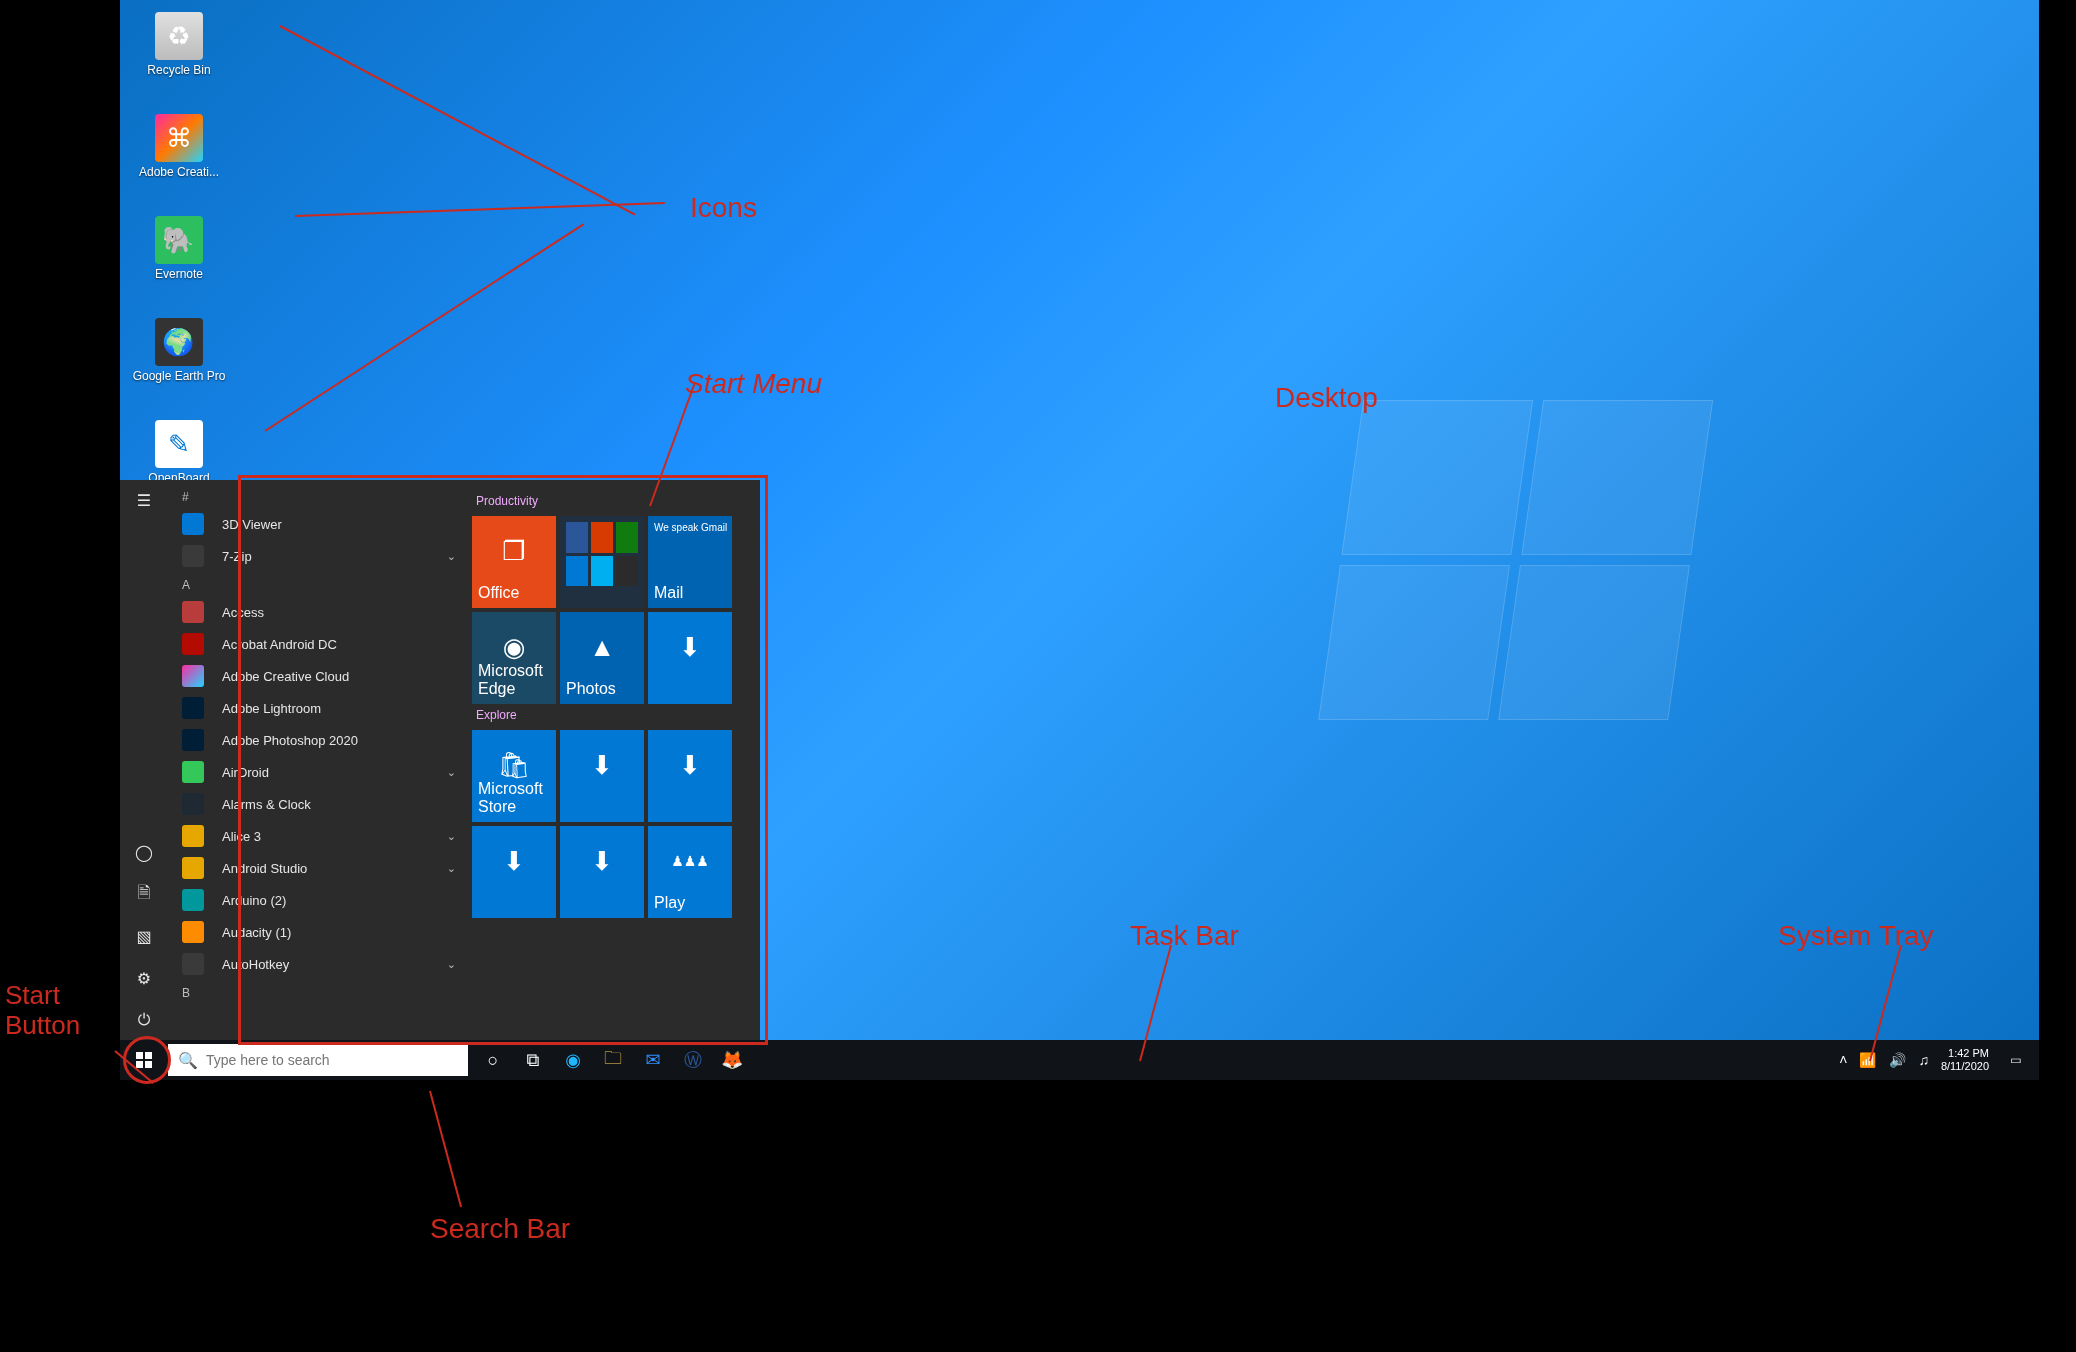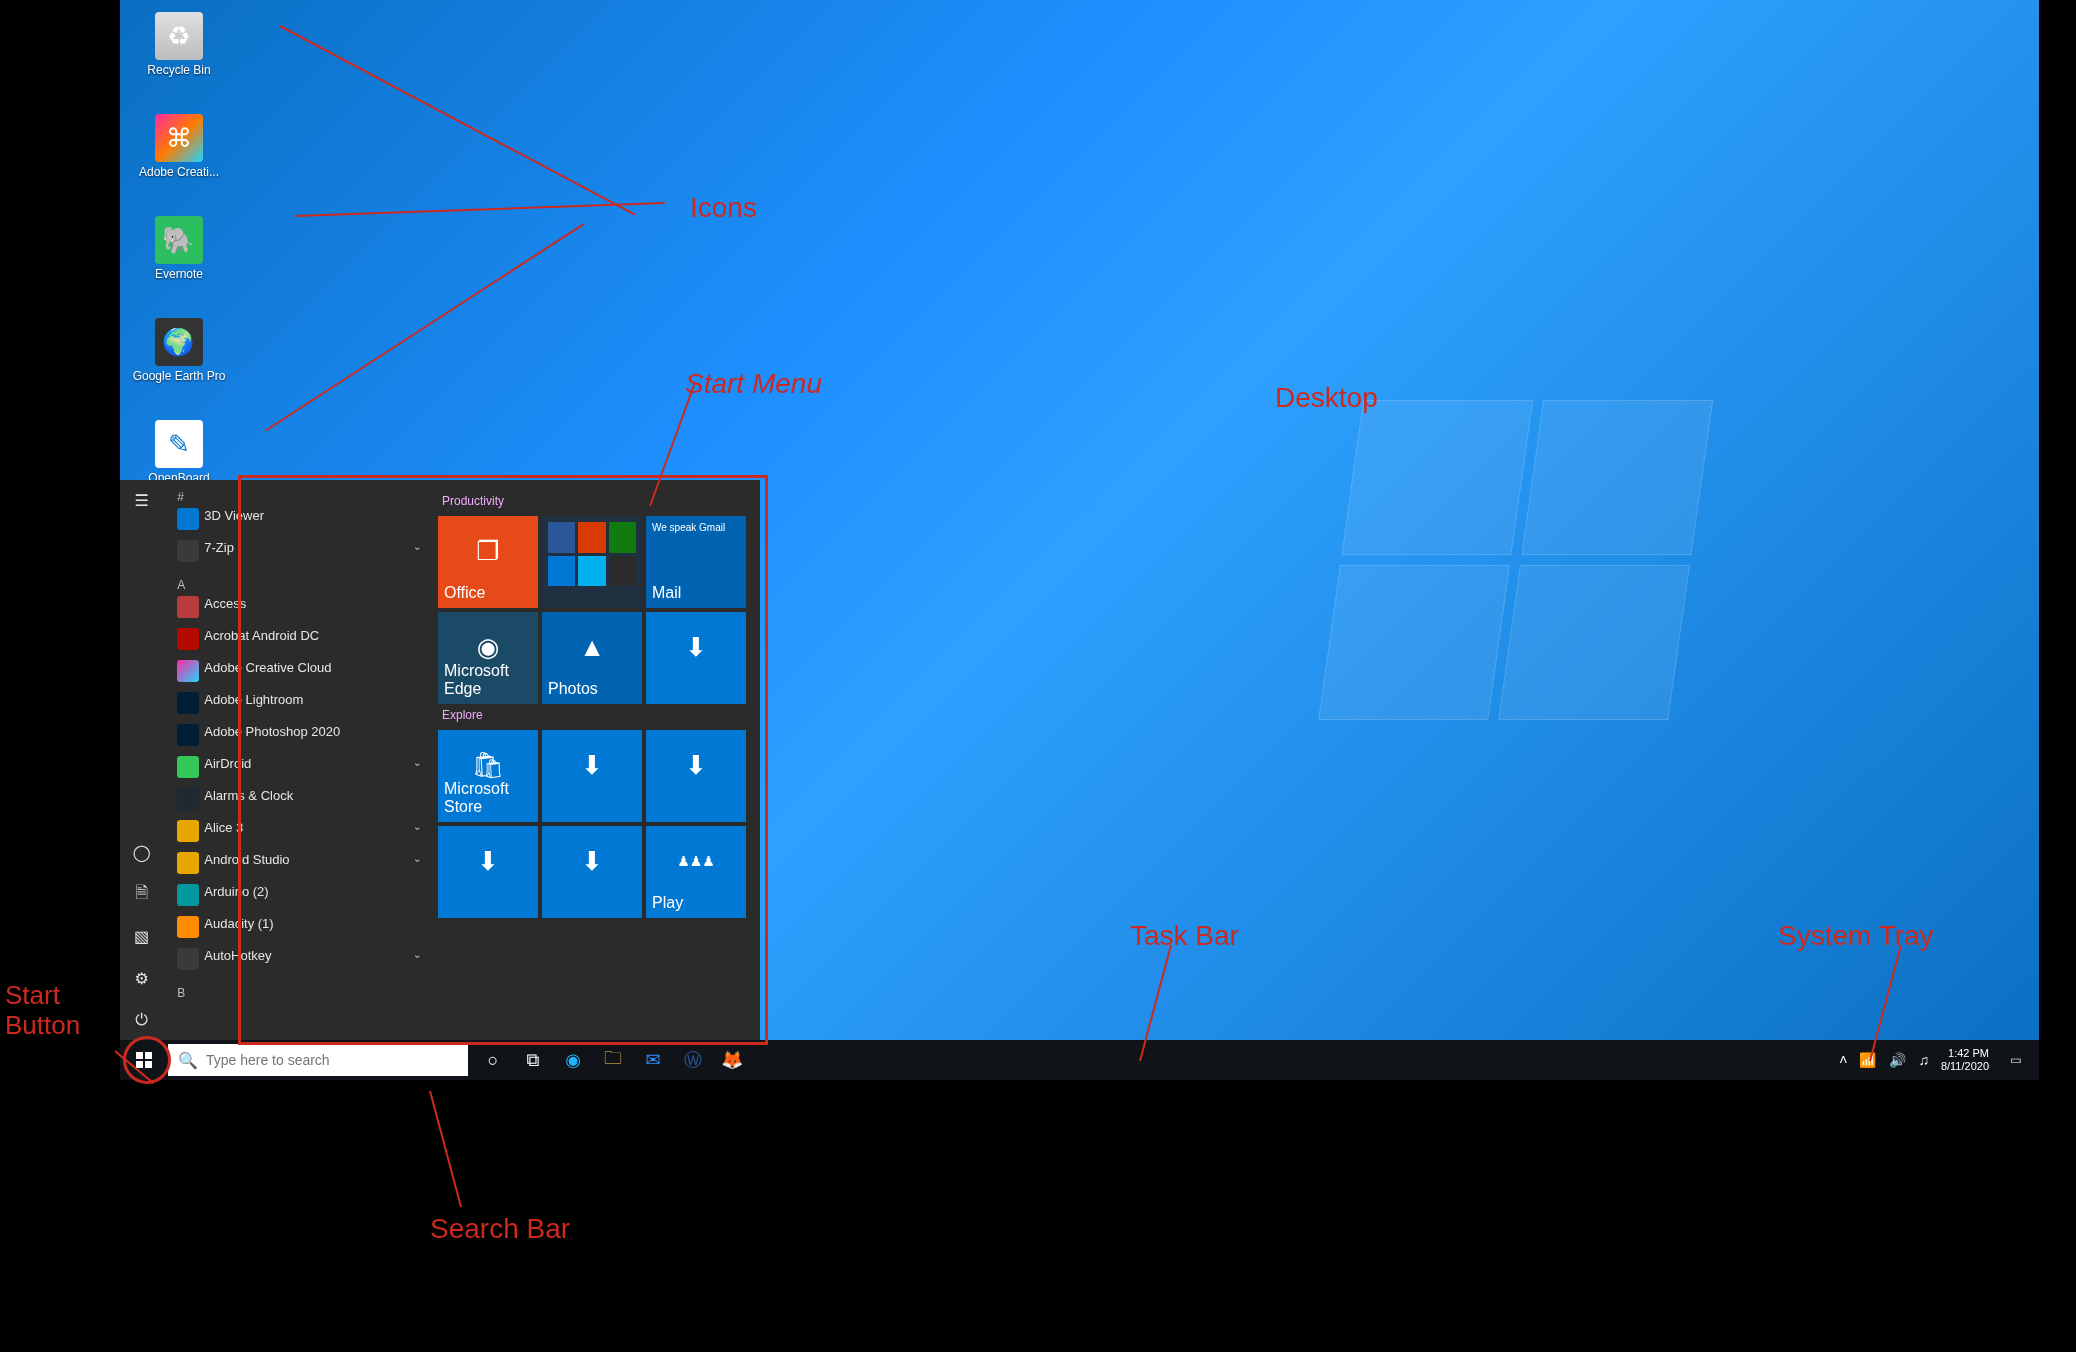--- a/index.html
+++ b/index.html
@@ -27,35 +27,35 @@
   .ic-earth { background:#333; color:#fff; }
   .ic-openboard { background:#fff; color:#0078d4; }
 
   
   .start-menu { position:absolute; left:0; bottom:40px; width:640px; height:560px; background:#2b2b2b; color:#e6e6e6; display:flex; }
   .sm-rail { width:48px; background:#2b2b2b; display:flex; flex-direction:column; justify-content:space-between; padding:8px 0; }
   .sm-rail .top, .sm-rail .bot { display:flex; flex-direction:column; gap:18px; align-items:center; }
   .rail-ic { width:24px; height:24px; display:flex; align-items:center; justify-content:center; color:#e6e6e6; cursor:pointer; }
   .sm-apps { width:300px; padding:4px 0; overflow:hidden; }
   .sm-apps .hdr { font-size:12px; color:#bdbdbd; padding:6px 14px 4px; }
-  .app-row { display:flex; gap:5px; height:32px; padding:0 14px; cursor:pointer; font-size:13px; position:relative; }
+  .app-row { display:flex; align-items:center; gap:18px; height:32px; padding:0 14px; cursor:pointer; font-size:13px; position:relative; }
   .app-row .aicon { width:22px; height:22px; border-radius:3px; display:flex; align-items:center; justify-content:center; font-size:12px; color:#fff; }
   .app-row .chev { position:absolute; right:12px; color:#bdbdbd; font-size:11px; }
   .a-0{background:#0078d4} .a-1{background:#3a3a3a} .a-2{background:#b93c3c}
   .a-3{background:#b30b00} .a-4{background:linear-gradient(135deg,#ff2aa1,#21d4ff)}
   .a-5{background:#001e36;color:#31a8ff} .a-6{background:#001e36;color:#31a8ff}
   .a-7{background:#34c759} .a-8{background:#1f2933} .a-9{background:#e6a700}
   .a-10{background:#e6a700} .a-11{background:#00979d} .a-12{background:#ff8c00}
   .a-13{background:#3a3a3a}
 
   .sm-tiles { flex:1; padding:10px 14px 10px 4px; }
   .tiles-hdr { font-size:12px; color:#f0abfc; margin:4px 0 8px 4px; }
   .tiles-row { display:flex; gap:4px; margin-bottom:4px; }
   .tile { background:#0078d4; color:#fff; position:relative; cursor:pointer; font-size:11px; }
-  .tile.med { width:100px; height:92px; }
+  .tile.med { width:84px; height:92px; }
   .tile .tlabel { position:absolute; left:6px; bottom:6px; font-size:16px; }
   .tile .tcenter { position:absolute; left:50%; top:38%; transform:translate(-50%,-50%); font-size:26px; }
   .tile-office { background:#e64a19; }
   .tile-edge { background:#1b4a66; }
   .tile-photos { background:#0063b1; }
   .tile-dl { background:#0078d4; }
   .tile-multi { background:#203040; }
   .tile-mail { background:#0063b1; }
   .tile-mail .sub { position:absolute; left:6px; top:6px; font-size:10px; line-height:12px; }
   .tile-store { background:#0078d4; }

